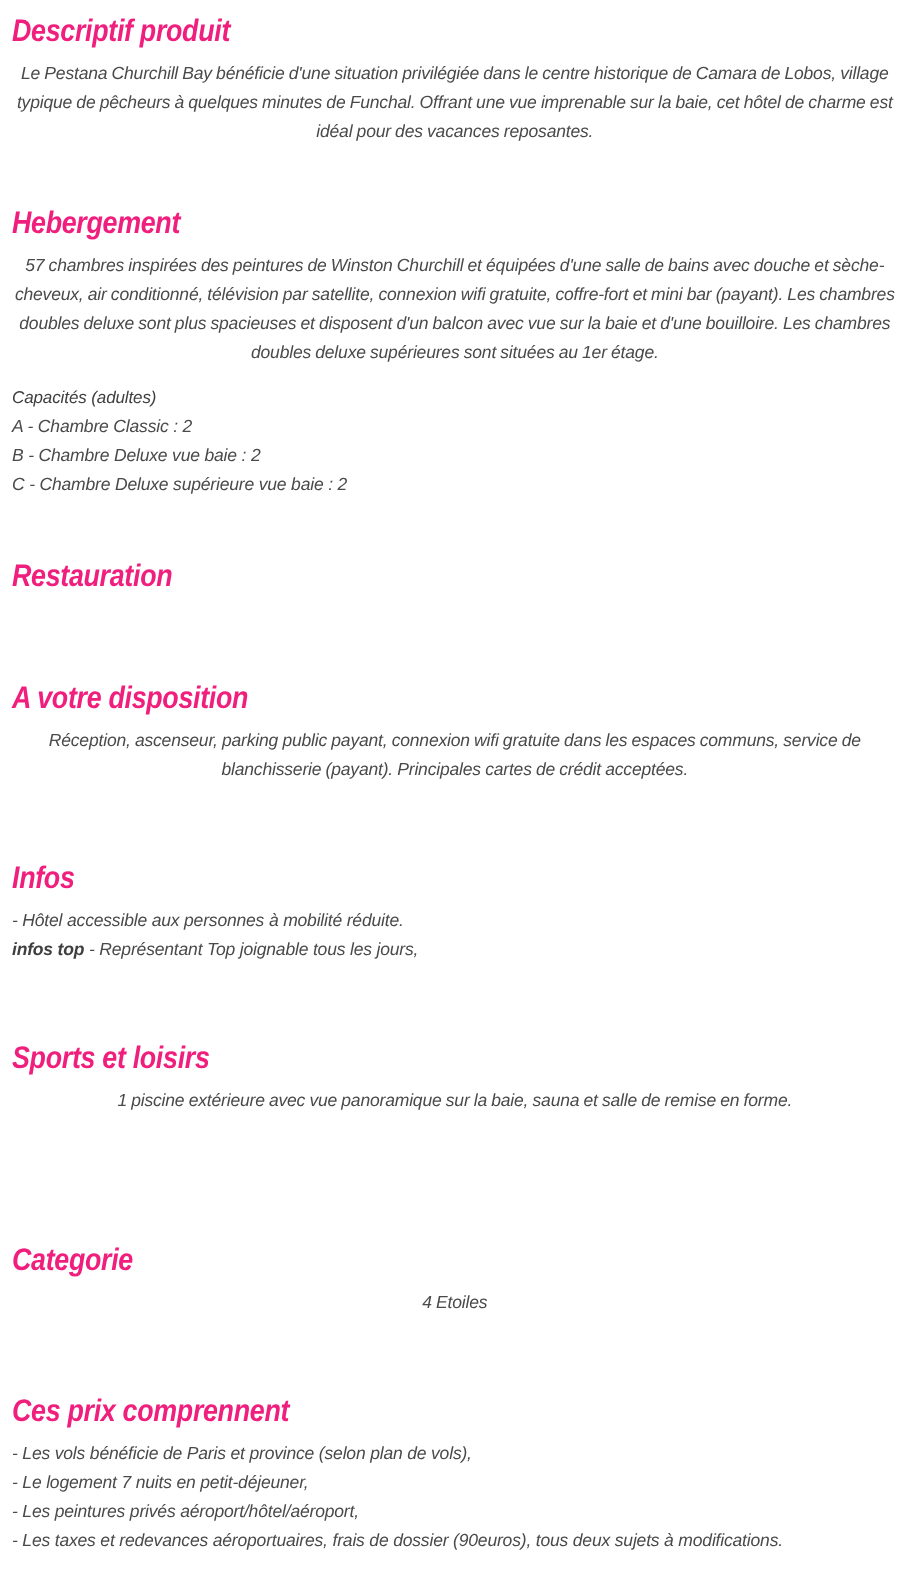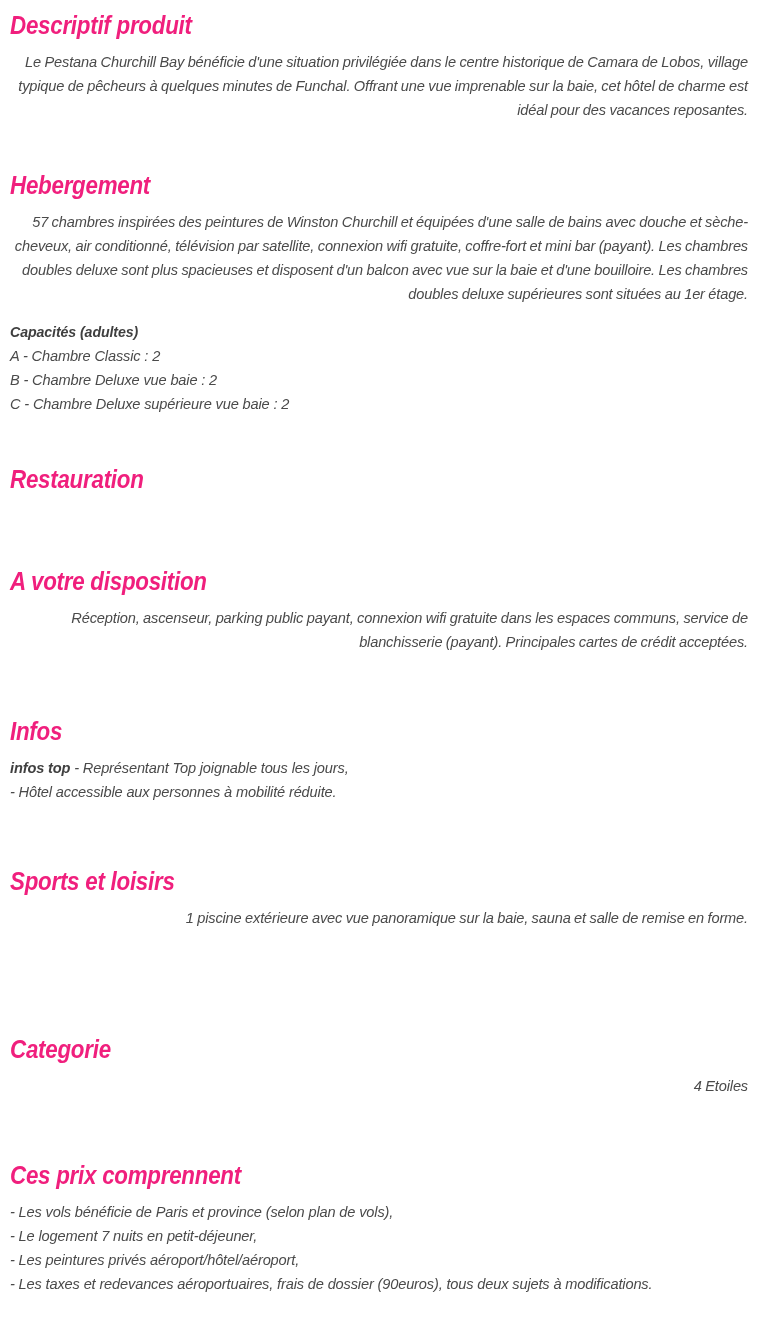--- a/index.html
+++ b/index.html
@@ -43,26 +43,26 @@
   p.list-line {
     font-style: italic;
     font-size: 14.6px;
     line-height: 24px;
     color: #4a4a4a;
     margin: 0;
     padding: 0;
     letter-spacing: -0.15px;
   }
   p.body-text {
-    text-align: right;
+    text-align: center;
     word-spacing: -0.4px;
   }
   .cap-head {
     font-style: italic;
-    font-weight: 700;
+    font-weight: 400;
     font-size: 14.2px;
     line-height: 24px;
     color: #3f3f3f;
     margin: 0;
     letter-spacing: -0.1px;
   }
   .inline-bold {
     font-weight: 700;
     font-style: italic;
     color: #3f3f3f;
@@ -110,22 +110,22 @@
     <div class="t-gap"></div>
     <p class="body-text">Réception, ascenseur, parking public payant, connexion wifi gratuite dans les espaces communs, service de blanchisserie (payant). Principales cartes de crédit acceptées.</p>
   </div>
 
   <div class="s-gap"></div>
   <div class="sm-gap"></div>
 
   <div class="section">
     <h2 class="section-title">Infos</h2>
     <div class="t-gap"></div>
+    <p class="list-line">- Hôtel accessible aux personnes à mobilité réduite.</p>
     <p class="list-line"><span class="inline-bold">infos top</span><span> - Représentant Top joignable tous les jours,</span></p>
-    <p class="list-line">- Hôtel accessible aux personnes à mobilité réduite.</p>
   </div>
 
   <div class="s-gap"></div>
   <div class="sm-gap"></div>
 
   <div class="section">
     <h2 class="section-title">Sports et loisirs</h2>
     <div class="t-gap"></div>
     <p class="body-text">1 piscine extérieure avec vue panoramique sur la baie, sauna et salle de remise en forme.</p>
   </div>

